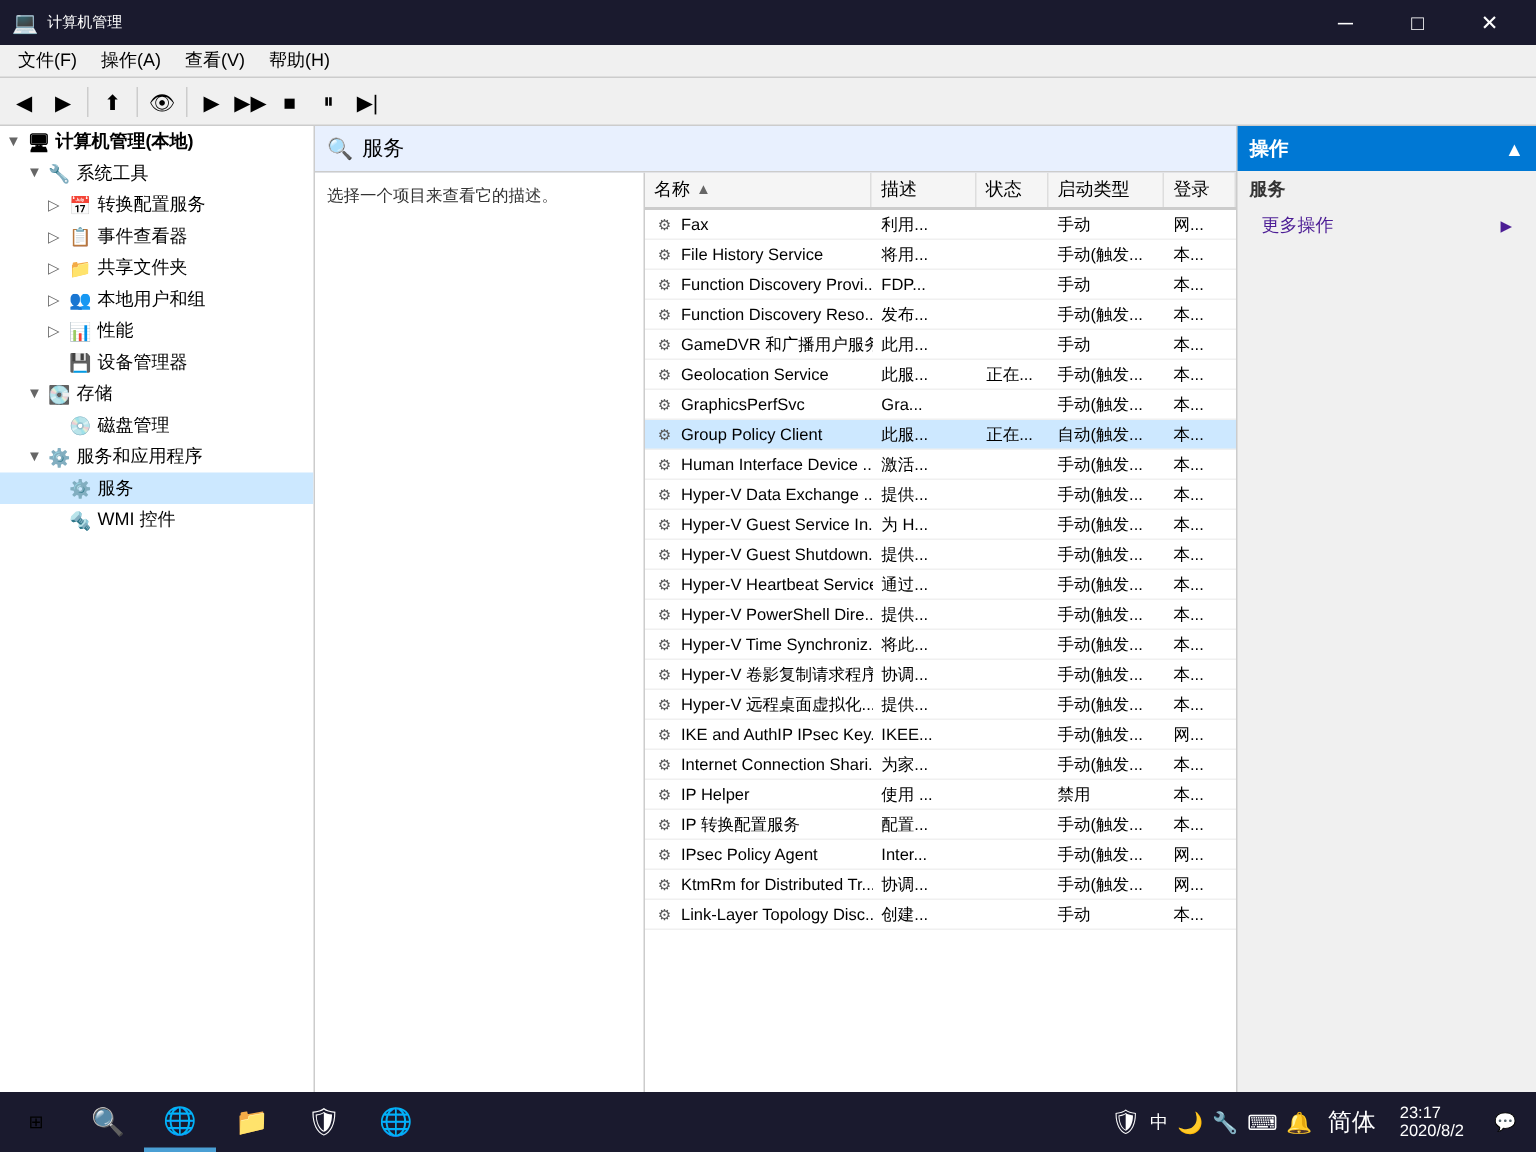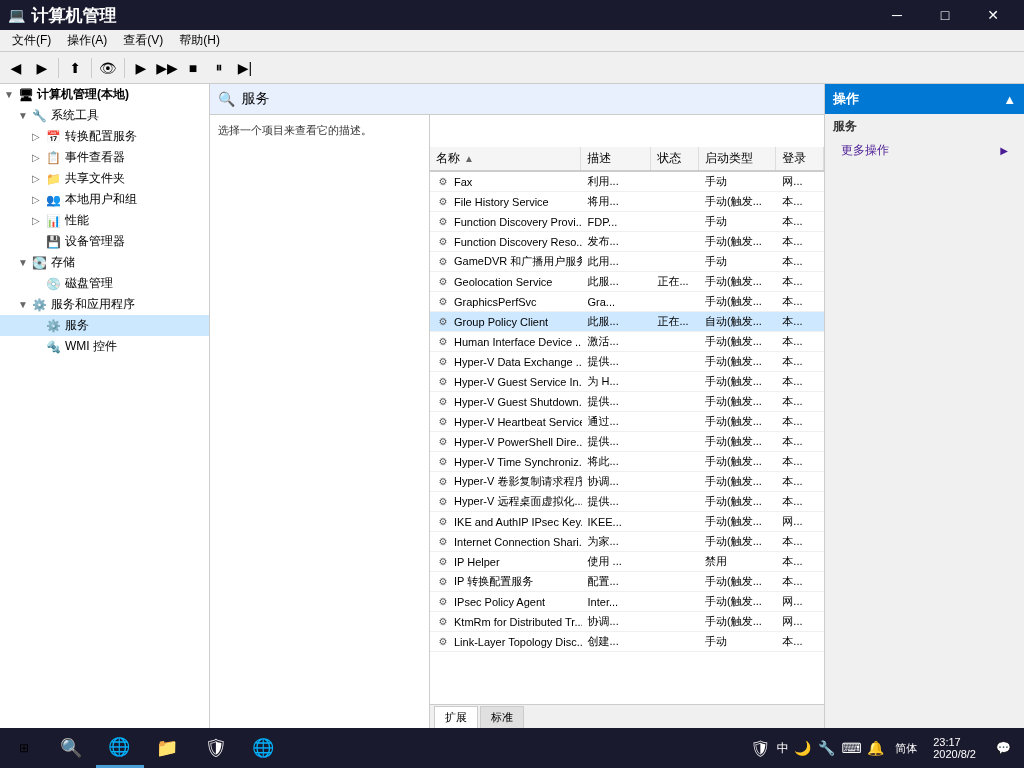--- a/index.html
+++ b/index.html
@@ -37,21 +37,21 @@
     
     
     #services-panel { flex: 1; display: flex; flex-direction: column; background: white; margin: 0; overflow: hidden; }
     #services-header { background: #e8f0fe; padding: 6px 8px; display: flex; align-items: center; border-bottom: 1px solid #ccc; }
     #services-header .search-icon { margin-right: 6px; font-size: 14px; }
     #services-header .title { font-size: 14px; font-weight: normal; }
     
     #services-main { display: flex; flex: 1; overflow: hidden; }
     #services-desc { width: 220px; padding: 8px; font-size: 11px; color: #333; border-right: 1px solid #ccc; }
     
-    #services-list { flex: 1; overflow: hidden; display: flex; flex-direction: column; margin-top: 32px; }
+    #services-list { flex: 1; overflow: hidden; display: flex; flex-direction: column; }
     
     
     .table-header { display: flex; background: #f5f5f5; border-bottom: 2px solid #ccc; min-height: 24px; align-items: center; }
     .col-header { padding: 3px 6px; font-size: 12px; font-weight: normal; cursor: pointer; border-right: 1px solid #ddd; display: flex; align-items: center; }
     .col-name { width: 200px; }
     .col-desc { width: 90px; }
     .col-status { width: 60px; }
     .col-startup { width: 100px; }
     .col-login { width: 60px; }
     .sort-arrow { margin-left: 4px; font-size: 10px; color: #666; }
@@ -91,21 +91,21 @@
     #taskbar .sys-tray { display: flex; align-items: center; padding: 0 8px; gap: 6px; }
     #taskbar .clock { color: white; font-size: 11px; text-align: left; padding: 0 8px; }
 
     .highlight-row { background: #cde8ff; }
   </style>
 </head>
 <body>
 
 <div id="titlebar">
   <span style="font-size:14px; margin-right:6px;">💻</span>
-  <span style="flex:1; font-size:17px;font-weight:bold;">计算机管理</span>
+  <span style="flex:1; font-size:10px;">计算机管理</span>
   <div class="win-buttons">
     <div class="win-btn">─</div>
     <div class="win-btn">□</div>
     <div class="win-btn close">✕</div>
   </div>
 </div>
 
 <div id="menubar">
 <div class="menu-item">文件(F)</div>
     <div class="menu-item">操作(A)</div>
@@ -469,24 +469,20 @@
         <span class="service-icon">⚙</span>
         <span>Link-Layer Topology Disc...</span>
       </div>
       <div class="cell cell-desc">创建...</div>
       <div class="cell cell-status"></div>
       <div class="cell cell-startup">手动</div>
       <div class="cell cell-login">本...</div>
     </div>
             </div>
 
-          <div id="tabs-bar">
-            <div class="tab active">扩展</div>
-            <div class="tab">标准</div>
-          </div>
         </div>
       </div>
     </div>
   </div>
 
   <div id="actions-panel">
     <div id="actions-header">
       <span>操作</span>
       <span>▲</span>
     </div>
@@ -506,20 +502,20 @@
   <div class="taskbar-app" style="font-size:18px; color:white;">🛡</div>
   <div class="taskbar-app" style="font-size:18px; color:white;">🌐</div>
   <div style="flex:1;"></div>
   <div class="sys-tray">
     <span style="color:white; font-size:16px;">🛡</span>
     <span style="color:white; font-size:12px;">中</span>
     <span style="color:white; font-size:14px;">🌙</span>
     <span style="color:white; font-size:14px;">🔧</span>
     <span style="color:white; font-size:14px;">⌨</span>
     <span style="color:white; font-size:14px;">🔔</span>
-    <span style="color:white; font-size:11px; margin-left:4px;">简体</span>
+    <span style="color:white; font-size:16px; margin-left:4px;">简体</span>
   </div>
   <div class="clock">
     <div>23:17</div>
     <div>2020/8/2</div>
   </div>
   <div style="width:40px; height:40px; display:flex; align-items:center; justify-content:center; cursor:pointer;">💬</div>
 </div>
 
 </body></html>

